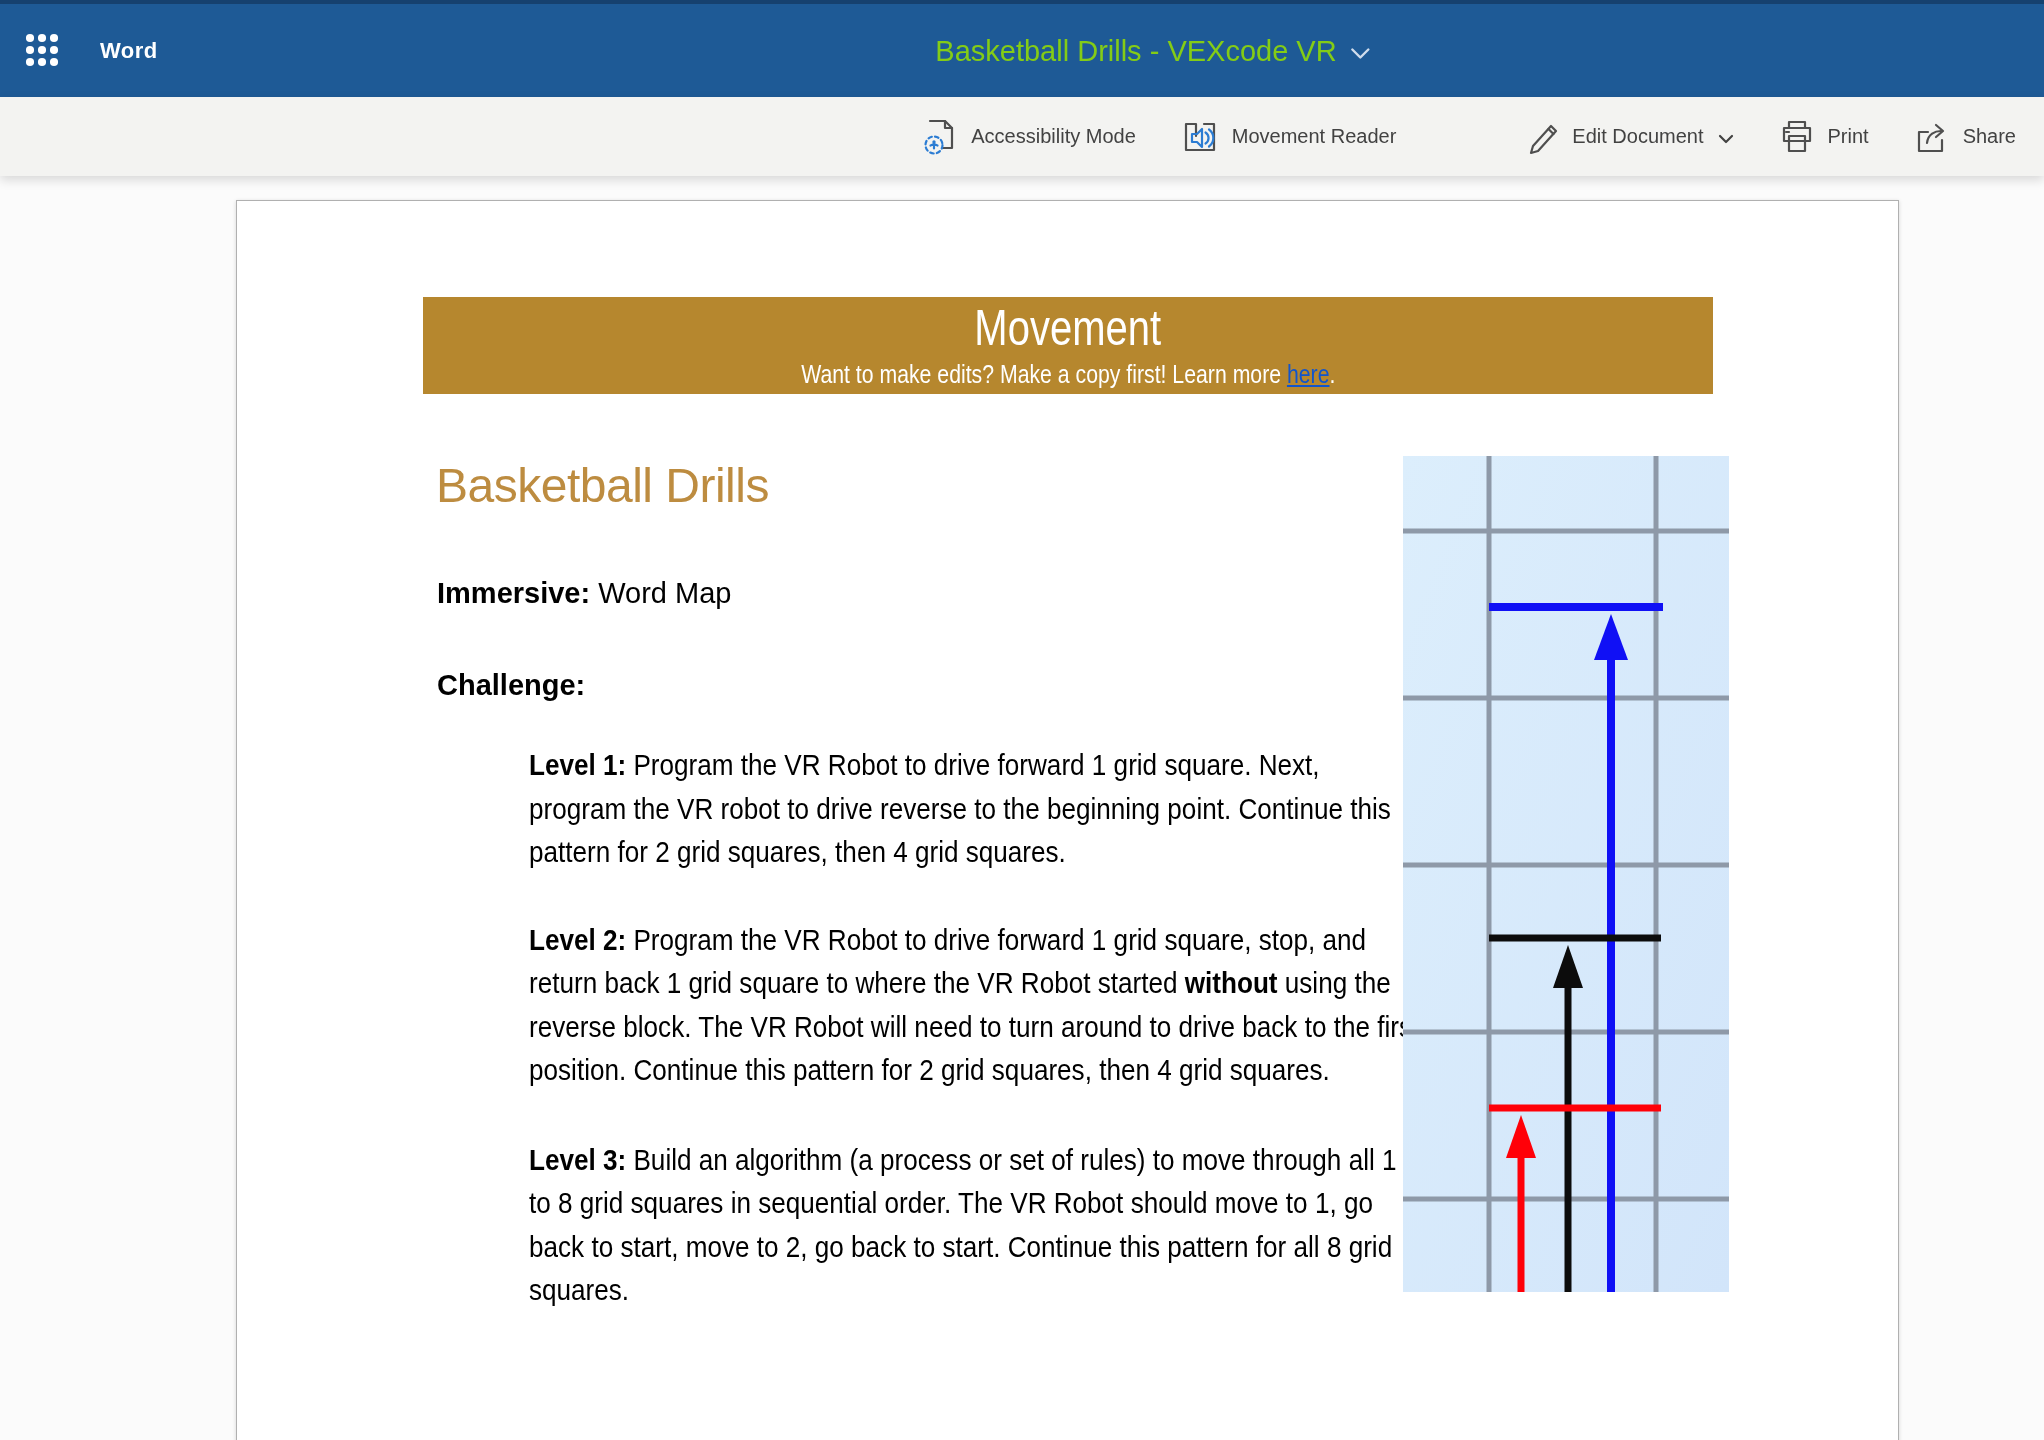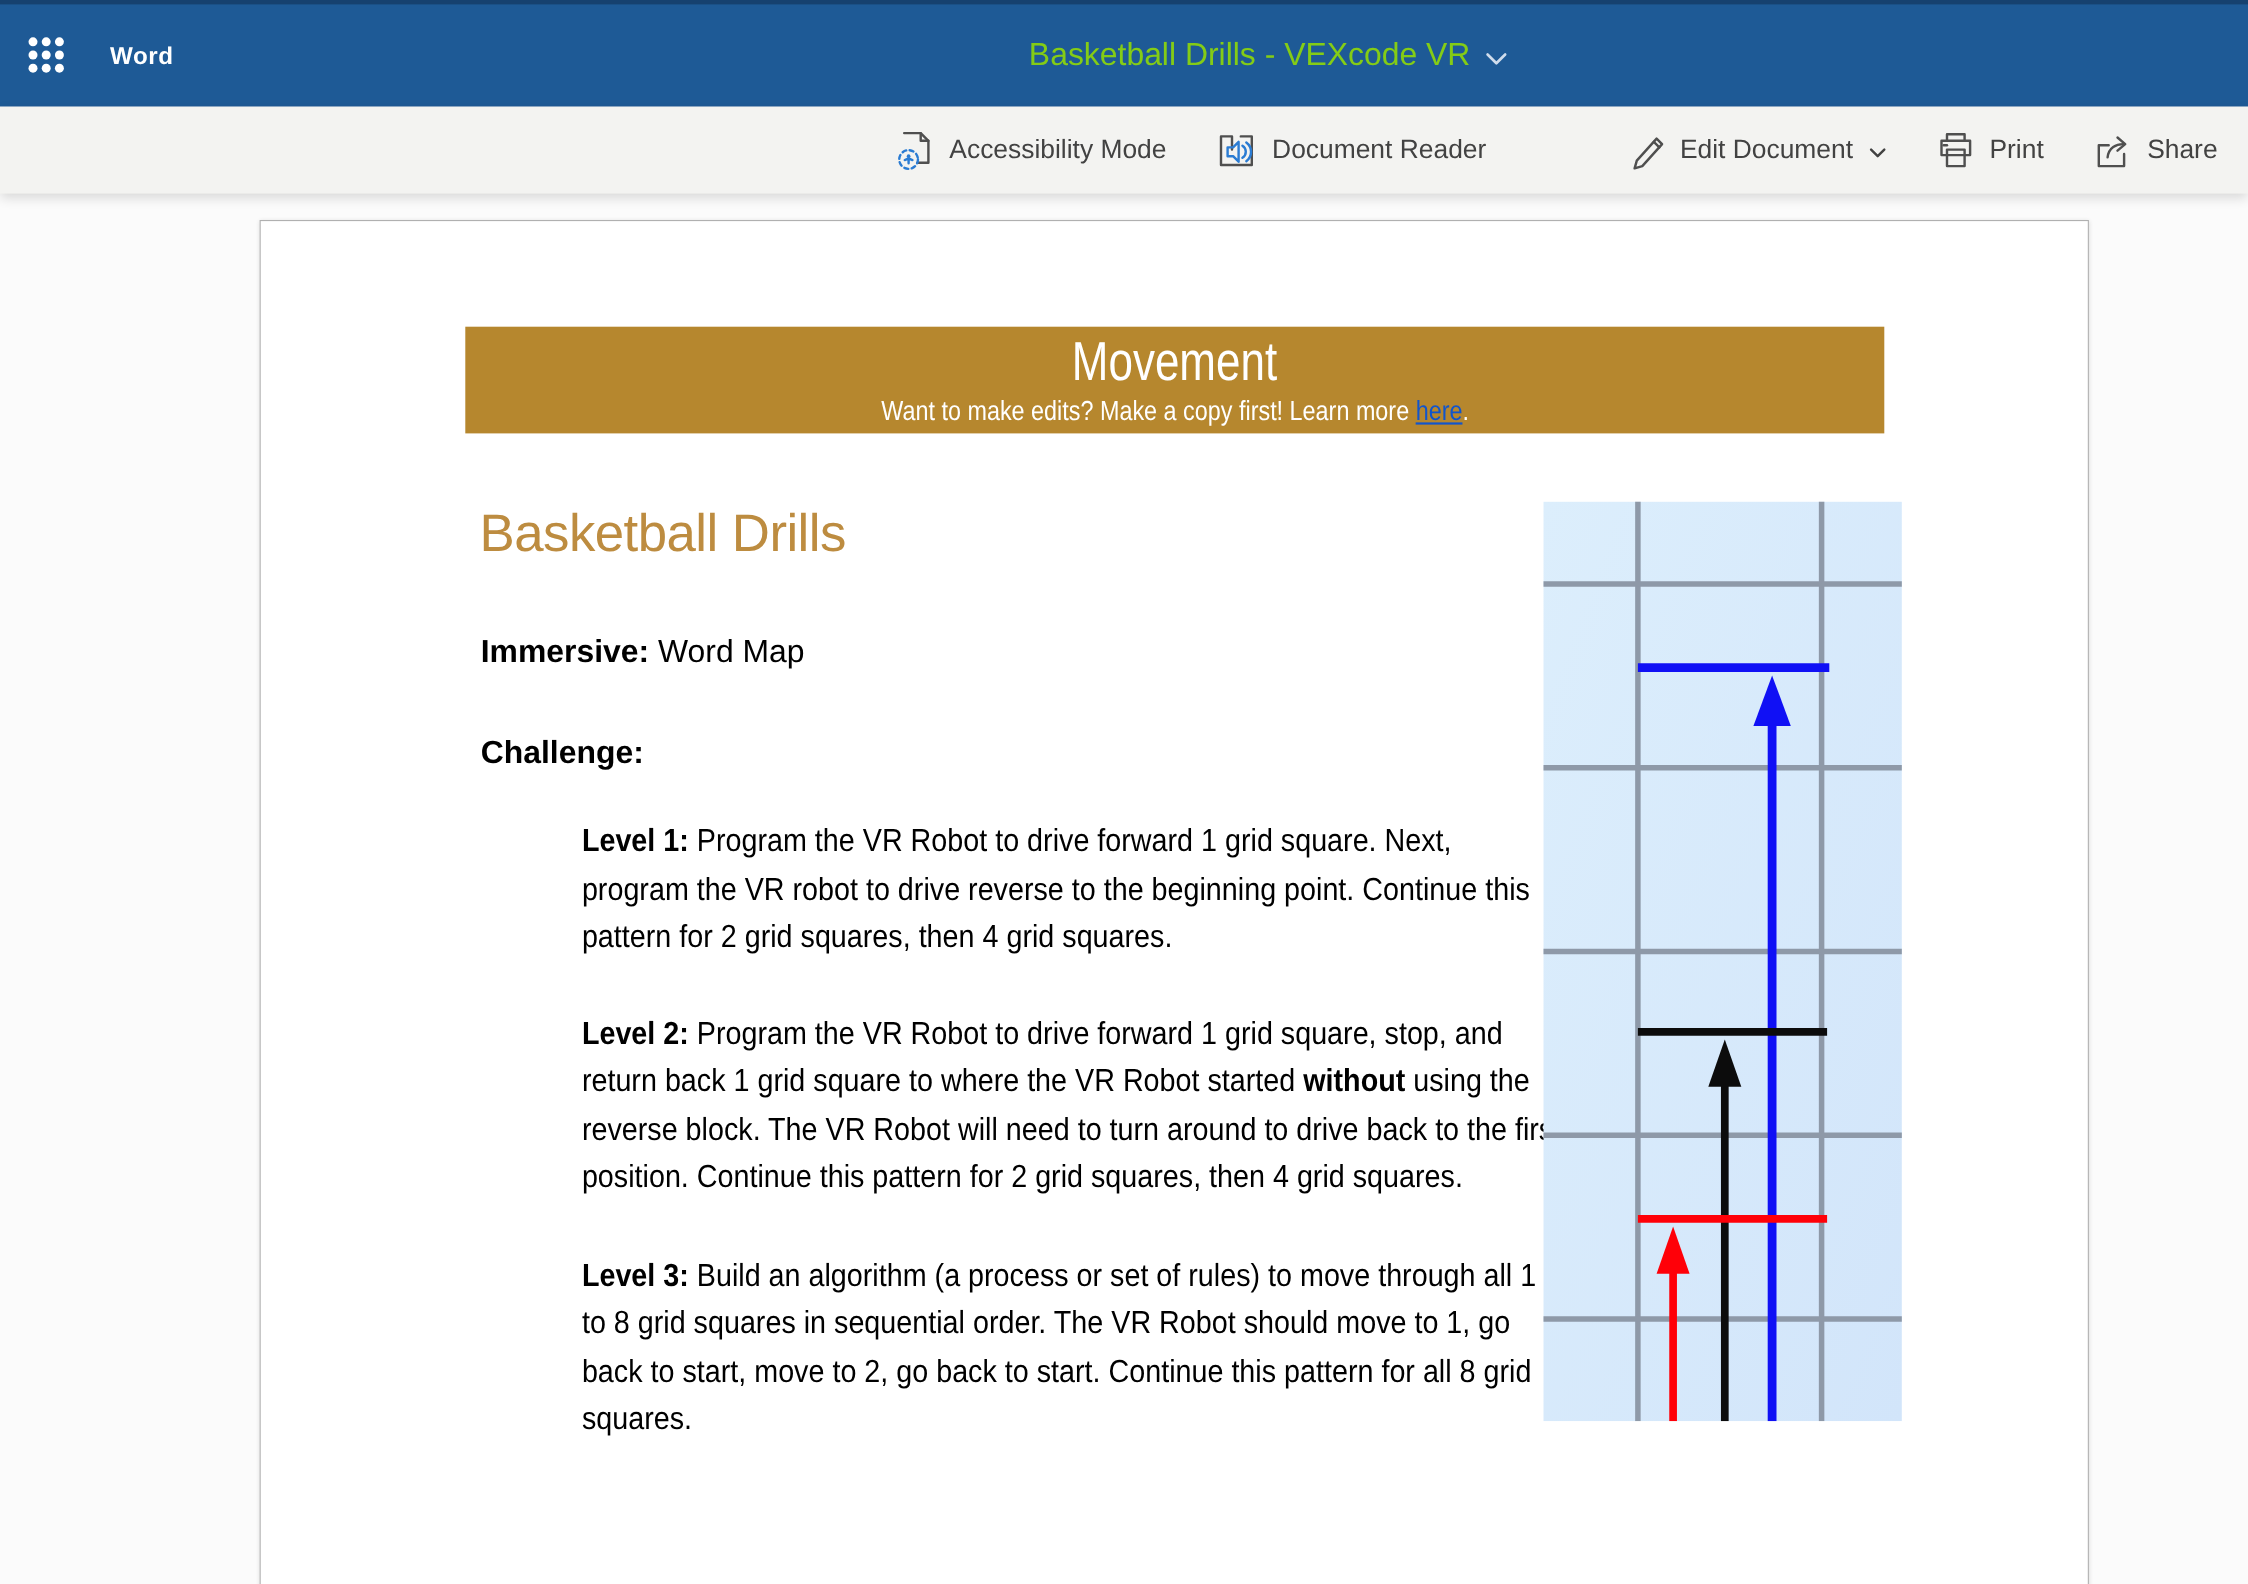--- a/index.html
+++ b/index.html
@@ -28,21 +28,21 @@
 
   
   .toolbar{
     position:absolute;left:0;top:97px;width:100%;height:79px;
     background:var(--toolbar-bg,#f3f3f1);
     display:flex;align-items:center;justify-content:flex-end;
     gap:44px;padding-right:28px;box-sizing:border-box;
     box-shadow:0 4px 10px rgba(0,0,0,.14);
     z-index:5;
   }
-  .tb-item{display:flex;align-items:center;gap:12px;color:#424242;font-size:24px;cursor:pointer;white-space:nowrap;}
+  .tb-item{display:flex;align-items:center;gap:12px;color:#424242;font-size:20px;cursor:pointer;white-space:nowrap;}
   .tb-item svg{display:block;}
   .tb-edit{margin-left:86px;}
   .tb-chevron{margin-left:2px;margin-top:4px;color:#424242;}
 
   
   .canvas{position:absolute;left:0;top:176px;width:100%;height:1431px;background:var(--canvas-bg,#fbfbfb);}
   .page{
     position:absolute;left:236px;top:24px;width:1663px;height:1500px;
     background:#fff;border:1px solid #b0b0b0;box-sizing:border-box;
     box-shadow:0 1px 4px rgba(0,0,0,.15);
@@ -141,21 +141,21 @@
 
     <div class="tb-item">
       <span>
         <svg width="40" height="36" viewBox="0 0 40 36">
           <path class="icon-stroke" d="M6 5 h10 v12 M6 5 v26 h10 M24 5 h10 v26 h-10 M16 31 h8"></path>
           <path class="icon-blue" d="M12 15 h5 l5 -5 v18 l-5 -5 h-5 z" fill="#ffffff"></path>
           <path class="icon-blue" d="M25.5 13.5 a6.5 6.5 0 0 1 0 11"></path>
           <path class="icon-blue" d="M29 10.5 a10.5 10.5 0 0 1 0 17"></path>
         </svg>
       </span>
-      <span>Document Reader</span>
+      <span>Movement Reader</span>
     </div>
 
     <div class="tb-item tb-edit">
       <span>
         <svg width="34" height="36" viewBox="0 0 34 36">
           <path class="icon-stroke" d="M7 27 L25 7 l5 5 L12 32 l-7 2 z"></path>
           <path class="icon-stroke" d="M22.5 10 l5 5"></path>
         </svg>
       </span>
       <span>Edit Document</span>

